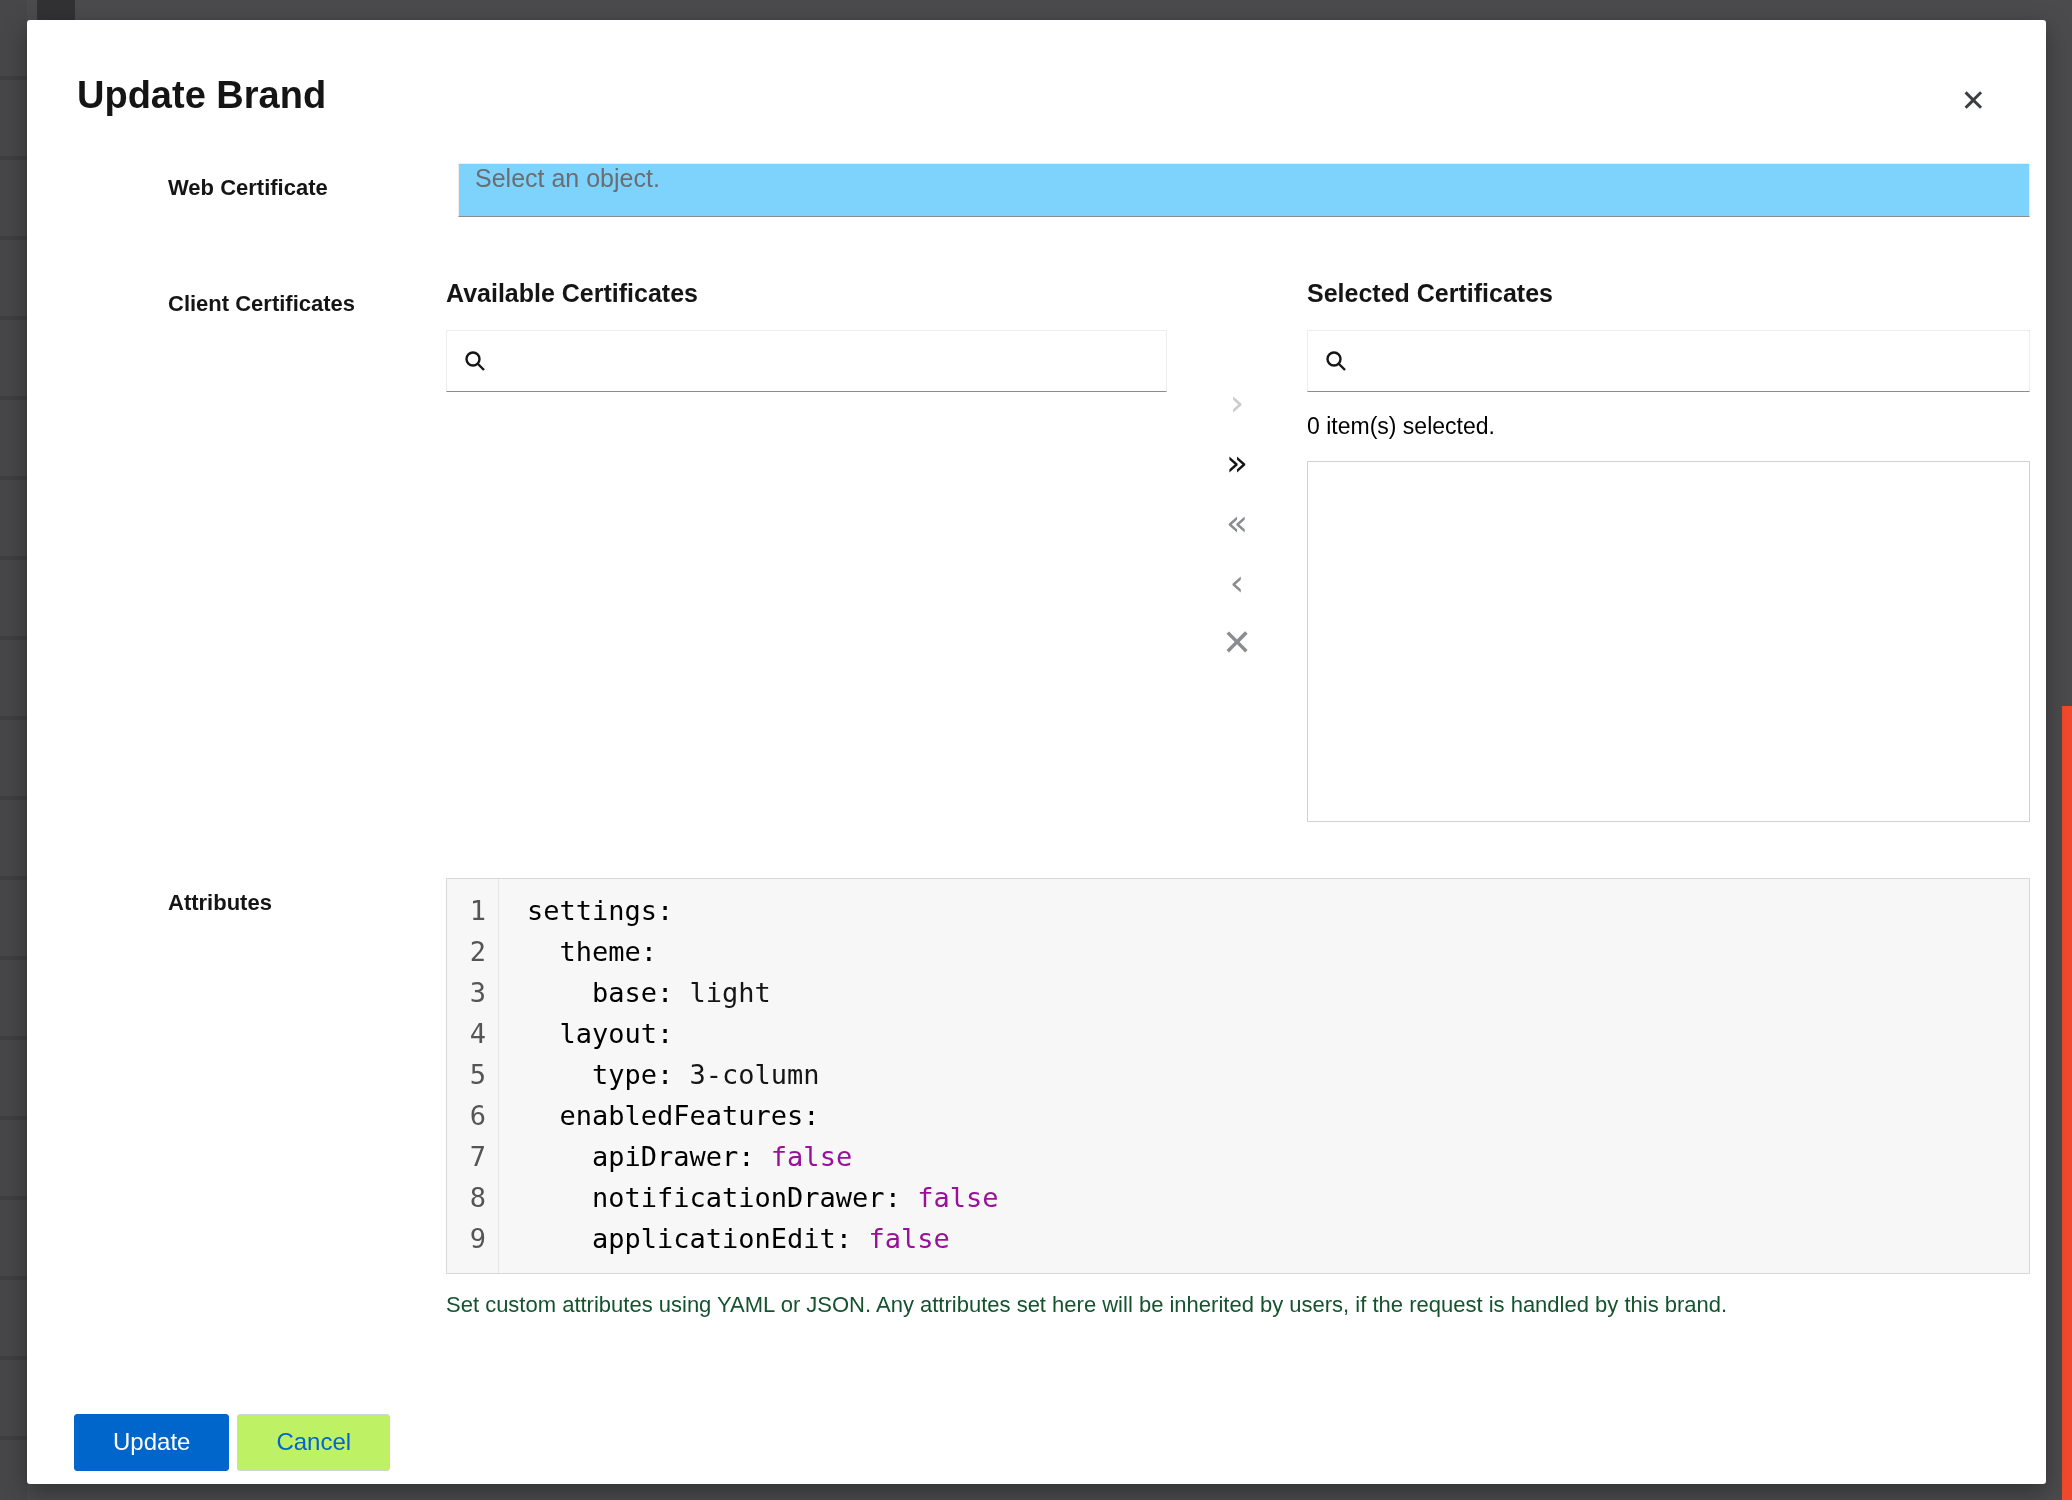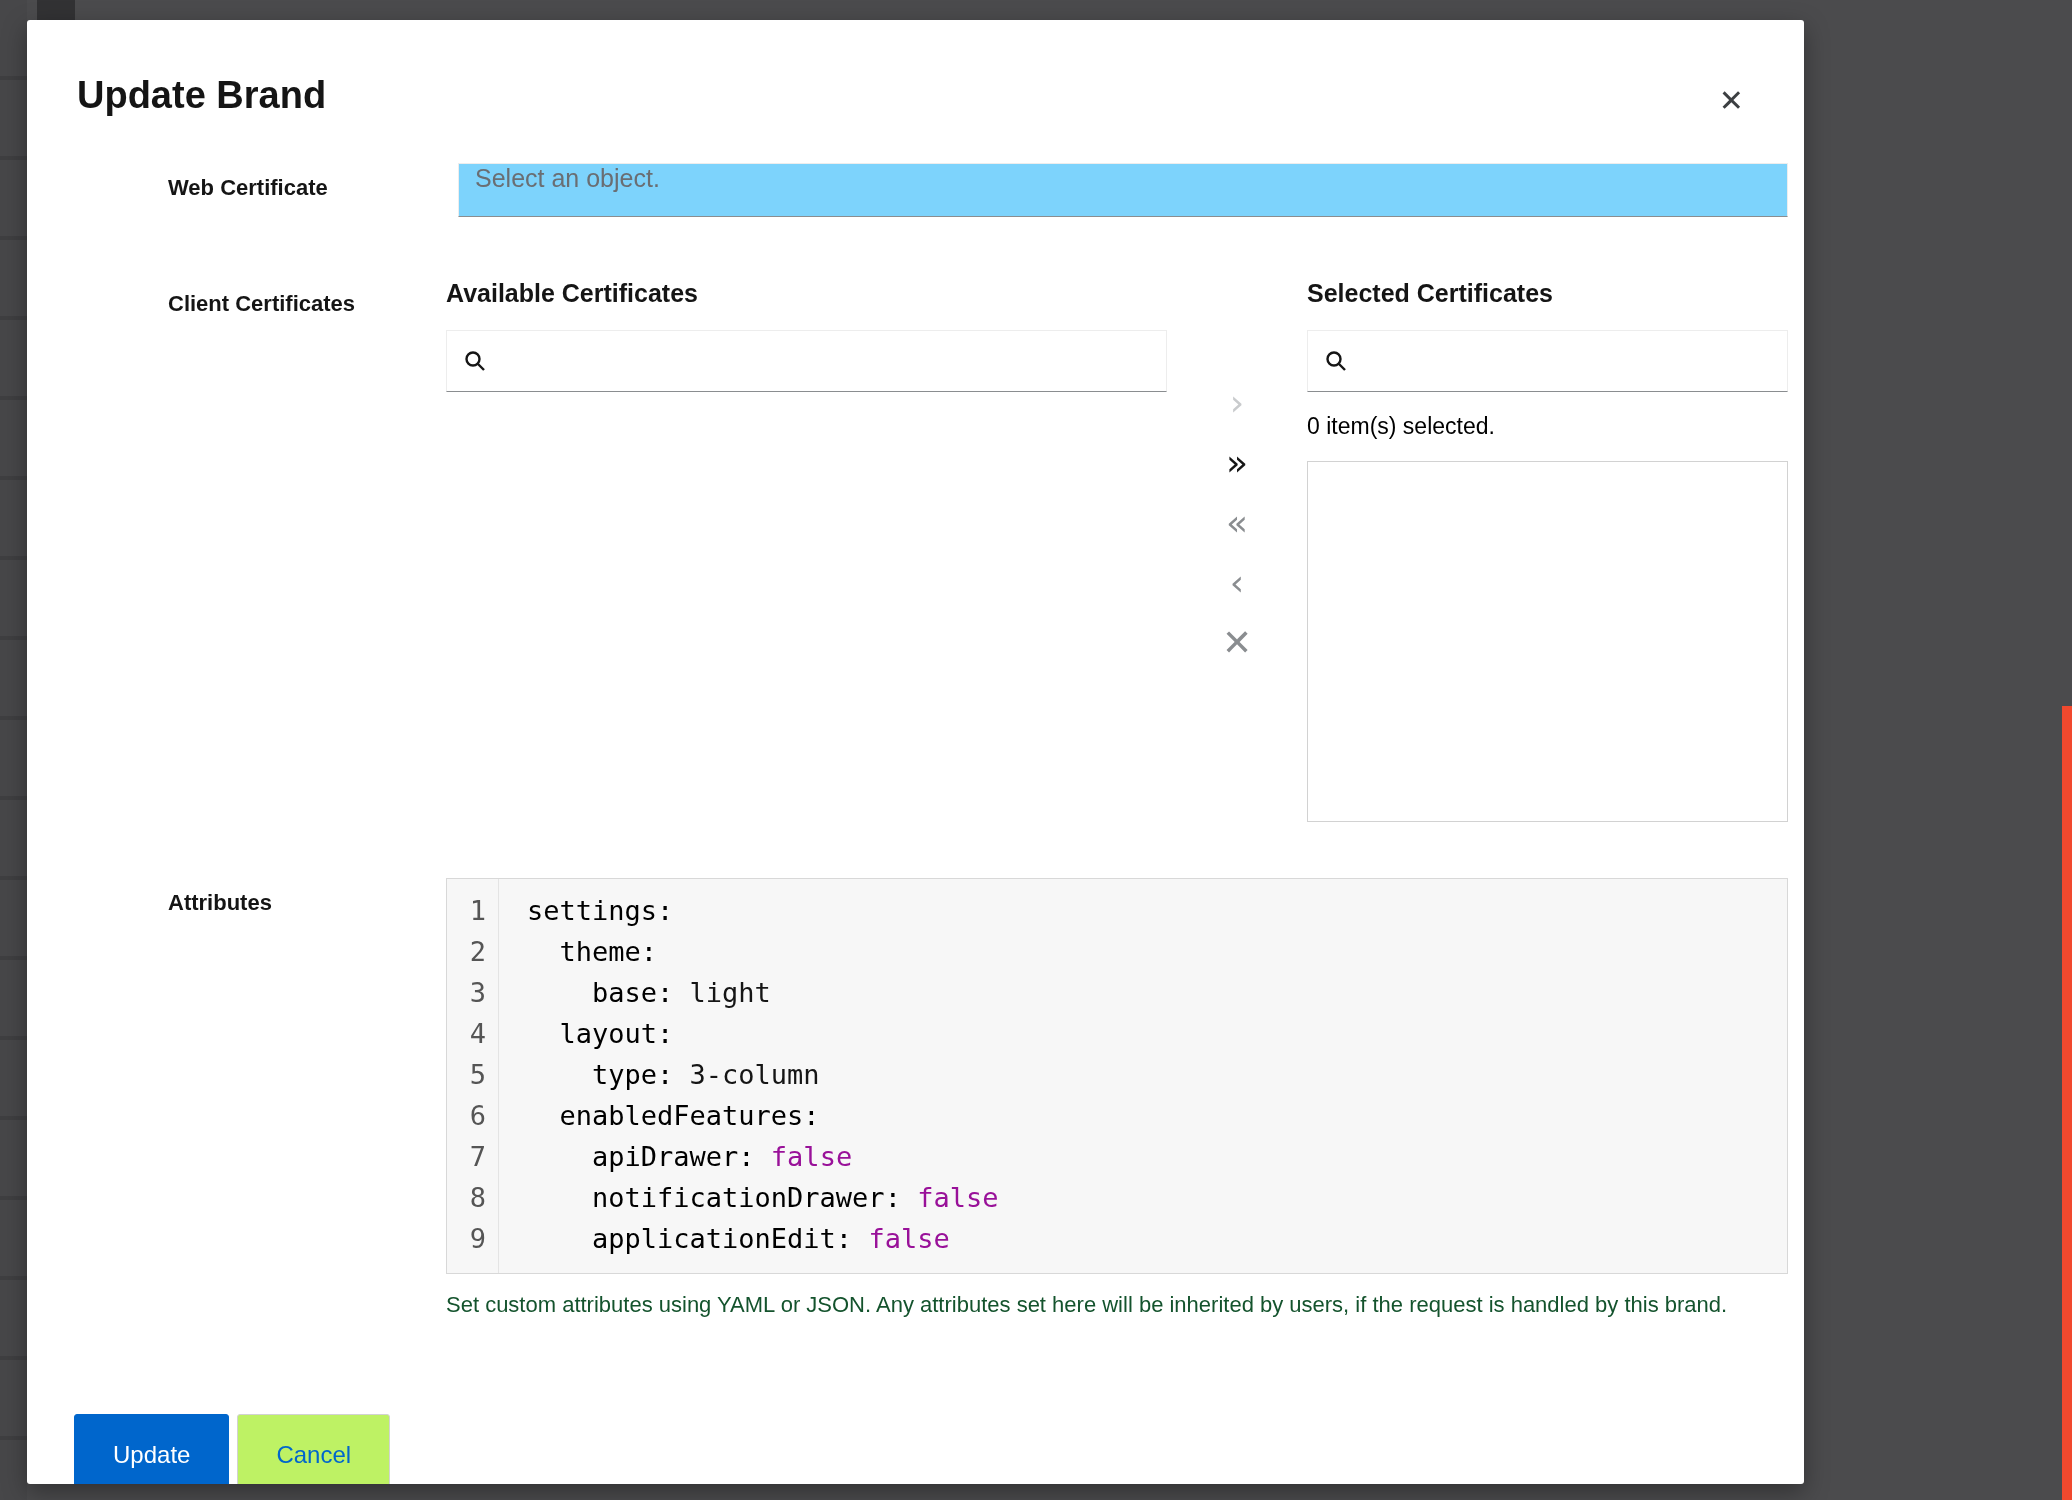--- a/index.html
+++ b/index.html
@@ -24,21 +24,21 @@
     background: #323234;
   }
   .accent-bar {
     position: absolute; right: 0; top: 706px; width: 10px; height: 794px;
     background: #f1492e;
   }
 
   
   .modal {
     position: absolute; left: 27px; top: 20px;
-    width: 1777px; height: 1464px;
+    width: 2019px; height: 1464px;
     background: #ffffff;
     border-radius: 3px;
     box-shadow: 0 8px 24px rgba(0,0,0,.35);
     overflow: hidden;
   }
   .modal-header { position: relative; padding: 54px 64px 46px 50px; }
   .modal-title { font-size: 38px; font-weight: 700; color: #151515; }
   .modal-close {
     position: absolute; top: 66px; right: 60px;
     background: none; border: none; cursor: pointer;
@@ -138,21 +138,21 @@
   }
   .tok-key  { color: #000000; margin-left: 12px; }
   .tok-bool { color: #991199; }
   .help-text { margin-top: 18px; font-size: 22px; color: #14532d; }
 
   
   .modal-footer { margin: 96px 0 0 47px; display: flex; gap: 8px; }
   .btn {
     font-family: "Liberation Sans", sans-serif;
     font-size: 24px; border-radius: 3px; cursor: pointer;
-    padding: 26px 38px; line-height: 1.2;
+    padding: 13px 38px; line-height: 1.2;
   }
   .btn-primary { background: #0066cc; color: #ffffff; border: 1px solid #0066cc; }
   .btn-secondary { background: #bef264; color: #0066cc; border: 1px solid #d2d2d2; }
 </style>
 </head>
 <body>
 
 <div class="backdrop-left-strip"></div>
 <div class="backdrop-topleft-notch"></div>
 <div class="accent-bar"></div>

